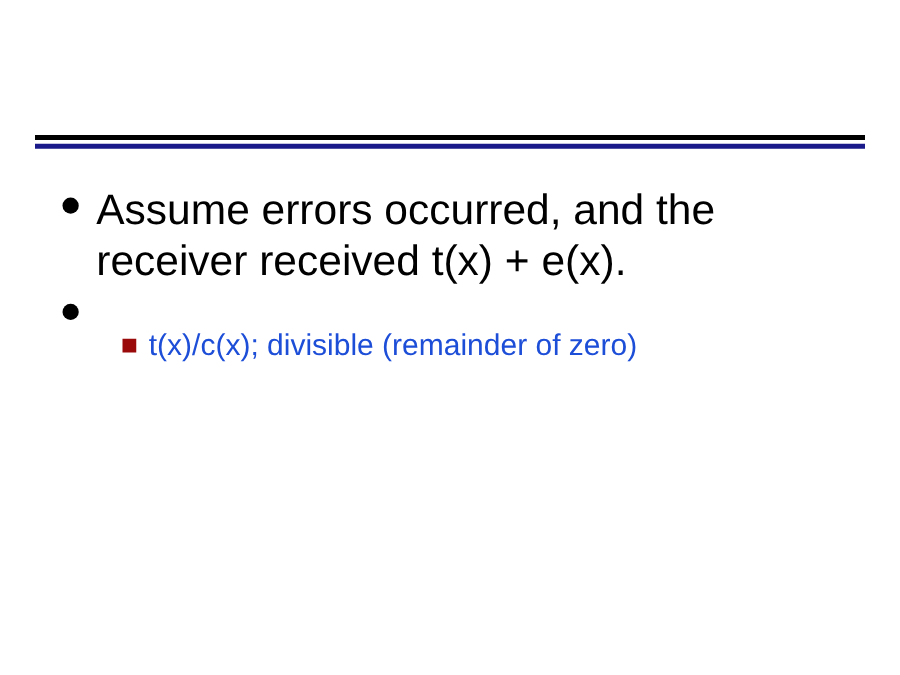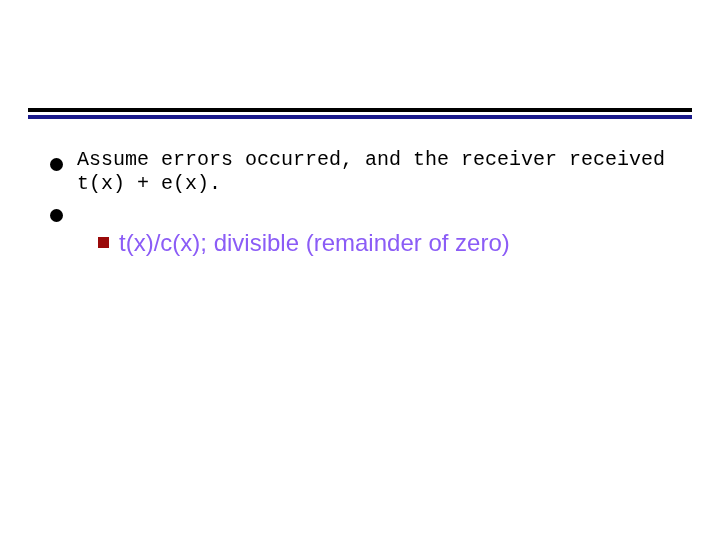--- a/index.html
+++ b/index.html
@@ -43,24 +43,23 @@
   .bullet-dot {
     width: 13px;
     height: 13px;
     border-radius: 50%;
     background: #000000;
     flex: 0 0 auto;
     margin-top: 10px;
     margin-right: 14px;
   }
   .bullet-text {
-    font-size: 20px;
+    font-size: 34px;
     line-height: 1.22;
     color: #000000;
-    font-family: Liberation Mono, monospace;
   }
   .sublist {
     margin-left: 48px;
     margin-top: 6px;
   }
   .sub-item {
     display: flex;
     align-items: flex-start;
     margin-bottom: 2px;
   }
@@ -68,21 +67,21 @@
     width: 11px;
     height: 11px;
     background: #9a0a0a;
     flex: 0 0 auto;
     margin-top: 9px;
     margin-right: 10px;
   }
   .sub-text {
     font-size: 24px;
     line-height: 1.22;
-    color: #8b5cf6;
+    color: #1d4ed8;
   }
 </style>
 </head>
 <body>
 
 <div class="slide">
 
   <div class="rule">
     <div class="bar-top"></div>
     <div class="bar-gap"></div>

